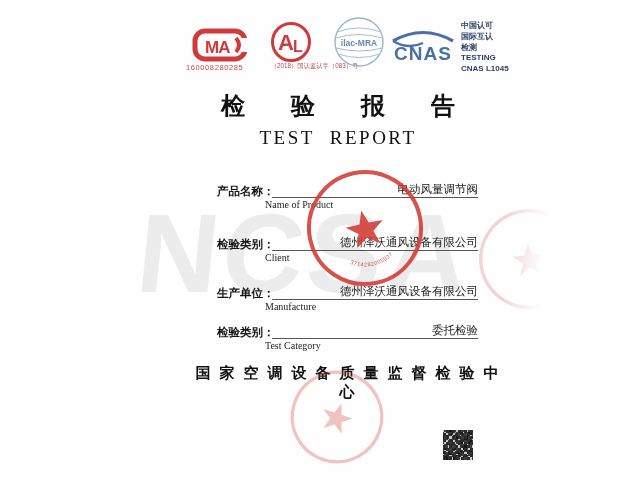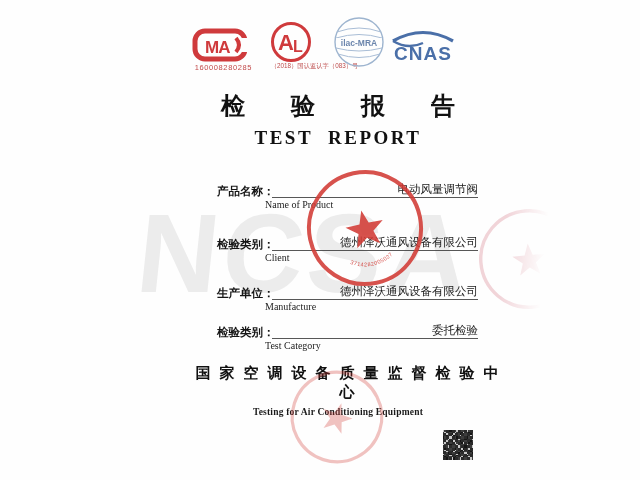--- a/index.html
+++ b/index.html
@@ -5,29 +5,29 @@
   html,body{margin:0;padding:0;background:#ffffff;}
   .page{position:relative;width:640px;height:480px;background:#fefefe;overflow:hidden;
         font-family:"Liberation Sans","DejaVu Sans",sans-serif;color:#1c1c1c;}
   .abs{position:absolute;}
 
   
   .watermark{left:138px;top:198px;font-size:112px;font-weight:800;letter-spacing:4px;
              color:rgba(110,110,110,0.12);transform:skewX(-6deg);line-height:1;user-select:none;}
 
   
-  .cma-num{left:186px;top:63px;width:66px;text-align:right;font-size:7.5px;letter-spacing:.6px;color:#c24a4a;}
+  .cma-num{left:186px;top:63px;width:66px;text-align:left;font-size:7.5px;letter-spacing:.6px;color:#c24a4a;}
   .cal-cap{left:252px;top:62px;width:125px;text-align:center;font-size:6.3px;color:#bd4a4a;}
   .accred{left:461px;top:21px;font-size:8px;font-weight:700;color:#2b3f66;line-height:10.8px;}
 
   
   .title-cn{left:180px;top:90px;width:316px;text-align:center;font-size:24px;font-weight:800;
             letter-spacing:46px;transform:translateX(23px);color:#111;}
   .title-en{left:180px;top:127px;width:316px;text-align:center;font-family:"Liberation Serif","DejaVu Serif",serif;
-            font-size:19px;font-weight:700;letter-spacing:2.5px;word-spacing:8px;color:#111;}
+            font-size:19px;font-weight:400;letter-spacing:2.5px;word-spacing:8px;color:#111;}
   .report-no{left:167px;top:150px;width:316px;text-align:center;font-family:"Liberation Serif","DejaVu Serif",serif;
              font-size:9px;letter-spacing:1px;color:#222;}
   .lbl-cn{position:absolute;left:217px;font-size:11.5px;font-weight:600;color:#151515;white-space:nowrap;}
   .lbl-en{position:absolute;left:217px;font-family:"Liberation Serif","DejaVu Serif",serif;font-size:10px;color:#222;white-space:nowrap;margin-left:48px;}
   .val{position:absolute;left:272px;width:206px;text-align:right;font-size:11.5px;color:#1a1a1a;white-space:nowrap;}
   .uline{position:absolute;left:272px;width:206px;height:1px;background:#3a3a3a;opacity:.85;}
 
   
   .footer-cn{left:190px;top:364px;width:314px;text-align:center;font-size:15px;font-weight:800;
              letter-spacing:9px;transform:translateX(4.5px);color:#111;}
@@ -80,20 +80,27 @@
     <rect x="3" y="22" width="46" height="9" fill="#fefefe" opacity="0.85"></rect>
     <text x="26" y="30" text-anchor="middle" font-size="8.5" font-weight="700" fill="#6c86ad" font-family="Liberation Sans, sans-serif">ilac-MRA</text>
   </svg>
 
   <svg class="abs" style="left:388px;top:26px" width="70" height="40" viewBox="0 0 70 40">
     <path d="M 5,15 Q 35,-2 65,15" fill="none" stroke="#4a6fa8" stroke-width="3.2"></path>
     <path d="M 5,15 Q 20,24 35,17" fill="none" stroke="#4a6fa8" stroke-width="2.4"></path>
     <text x="35" y="34" text-anchor="middle" font-size="19" font-weight="800" letter-spacing="1" fill="#4a6fa8" font-family="Liberation Sans, sans-serif">CNAS</text>
   </svg>
 
+  <div class="abs accred">
+    <div>中国认可</div>
+    <div>国际互认</div>
+    <div>检测</div>
+    <div>TESTING</div>
+    <div>CNAS L1045</div>
+  </div>
 
   <div class="abs title-cn">检验报告</div>
   <div class="abs title-en">TEST REPORT</div>
 
   <div>
     <div class="lbl-cn" style="top:184px">产品名称：</div>
     <div class="lbl-en" style="top:199px">Name of Product</div>
     <div class="val" style="top:182px">电动风量调节阀</div>
     <div class="uline" style="top:197px"></div>
   </div>
@@ -113,21 +120,20 @@
   </div>
 
   <div>
     <div class="lbl-cn" style="top:325px">检验类别：</div>
     <div class="lbl-en" style="top:340px">Test Category</div>
     <div class="val" style="top:323px">委托检验</div>
     <div class="uline" style="top:338px"></div>
   </div>
 
   <div class="abs footer-cn">国家空调设备质量监督检验中心</div>
-  <div class="abs footer-en" style="top:407px">Testing for Air Conditioning Equipment</div>
 
   <div class="abs qr"></div>
 
   <svg class="abs stamp stamp-big" width="130" height="130" viewBox="0 0 130 130">
     <defs>
       <path id="ring-a" d="M 65,110 a 45,45 0 1,1 -0.2,0"></path>
       <path id="code-a" d="M 32,86 a 40,40 0 0,0 66,0"></path>
     </defs>
     <circle cx="65" cy="65" r="56" fill="none" stroke="#d23b35" stroke-width="4"></circle>
     <text font-size="14" font-weight="700" fill="#d23b35" letter-spacing="1" font-family="Liberation Sans, sans-serif">

